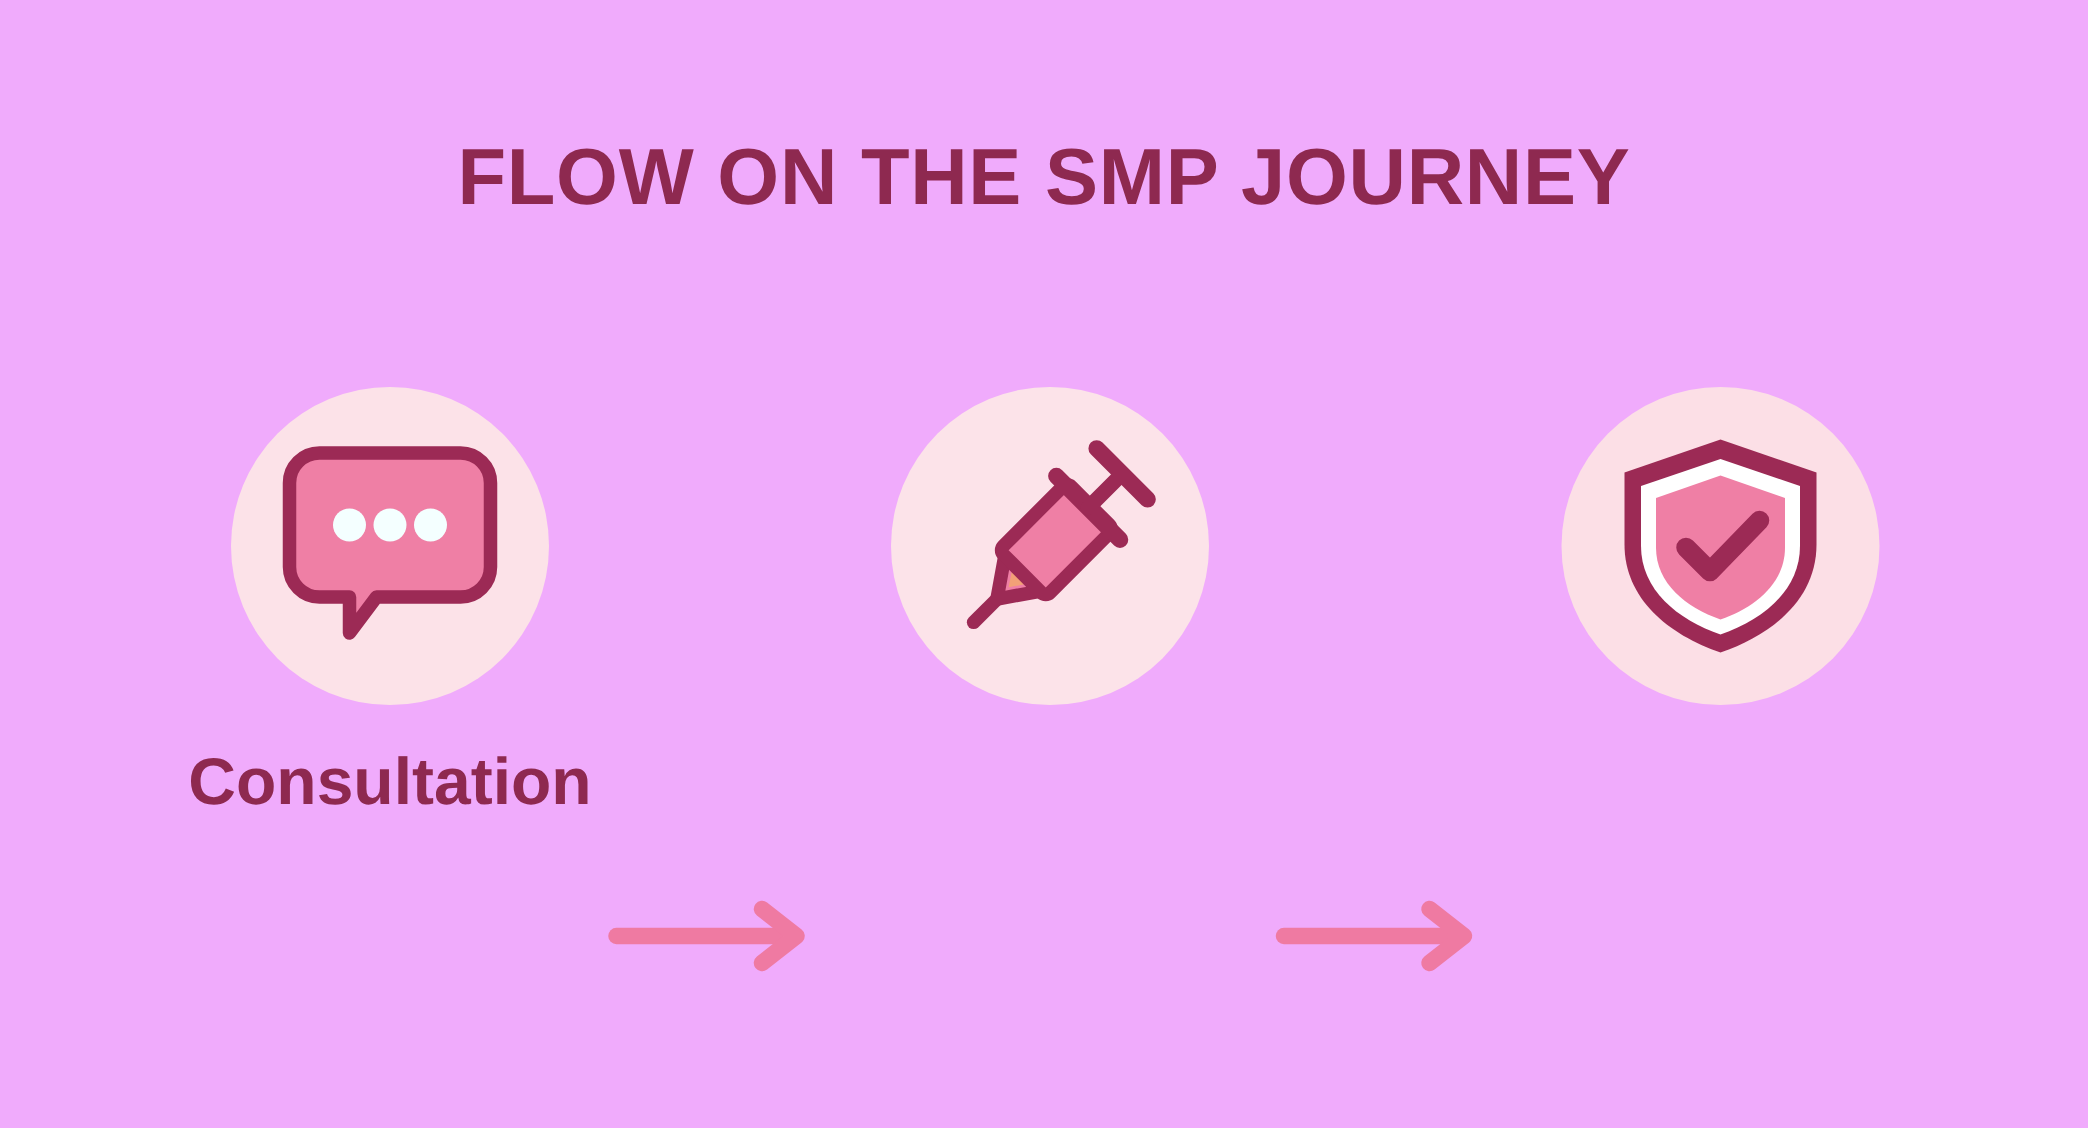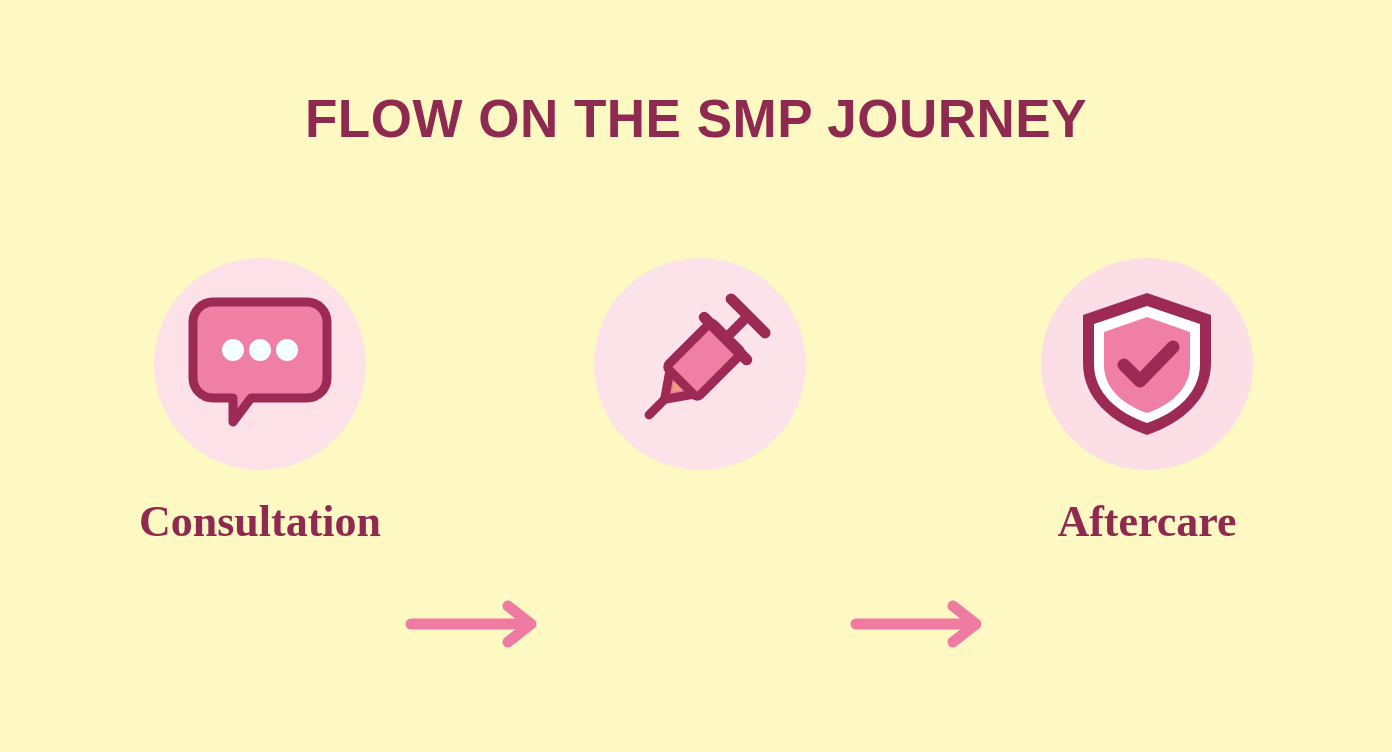--- a/index.html
+++ b/index.html
@@ -12,21 +12,21 @@
     background: #fdfdfd;
     font-family: "Liberation Sans", sans-serif;
     overflow: hidden;
     position: relative;
   }
 
   .canvas {
     position: relative;
     width: 1392px;
     height: 752px;
-    background: #fef9c3;
+    background: #f0abfc;
   }
 
   
   .title {
     position: absolute;
     top: 88px;
     left: 0;
     width: 1392px;
     text-align: center;
     font-size: 53px;
@@ -67,21 +67,21 @@
     position: relative;
   }
   .circle.c2 { background: #fce3e9; }
   .circle.c3 { background: #fcdfe6; }
 
   .step-label {
     margin-top: 30px;
     font-size: 44px;
     font-weight: bold;
     color: #8e2950;
-    font-family: Liberation Serif, serif;
+    font-family: Liberation Sans, sans-serif;
     line-height: 1;
     white-space: nowrap;
   }
 
   
   .arrow {
     position: absolute;
     top: 343px;
     width: 140px;
     height: 46px;
@@ -162,17 +162,16 @@
             <path d="M73 4 L137 26 V74 C137 110 108 134 73 146 C38 134 9 110 9 74 V26 Z" fill="#9c2a55"></path>
 
             <path d="M73 17 L126 35 V75 C126 104 102 124 73 134 C44 124 20 104 20 75 V35 Z" fill="#ffffff"></path>
 
             <path d="M73 28 L116 43 V76 C116 100 96 116 73 124 C50 116 30 100 30 76 V43 Z" fill="#ef7fa5"></path>
 
             <polyline points="50,76 66,92 99,58" fill="none" stroke="#9c2a55" stroke-width="13" stroke-linecap="round" stroke-linejoin="round"></polyline>
           </svg>
         </span>
       </div>
-      <div class="step-label">Aftercare</div>
     </div>
 
   </div>
 </div>
 
 </body></html>

